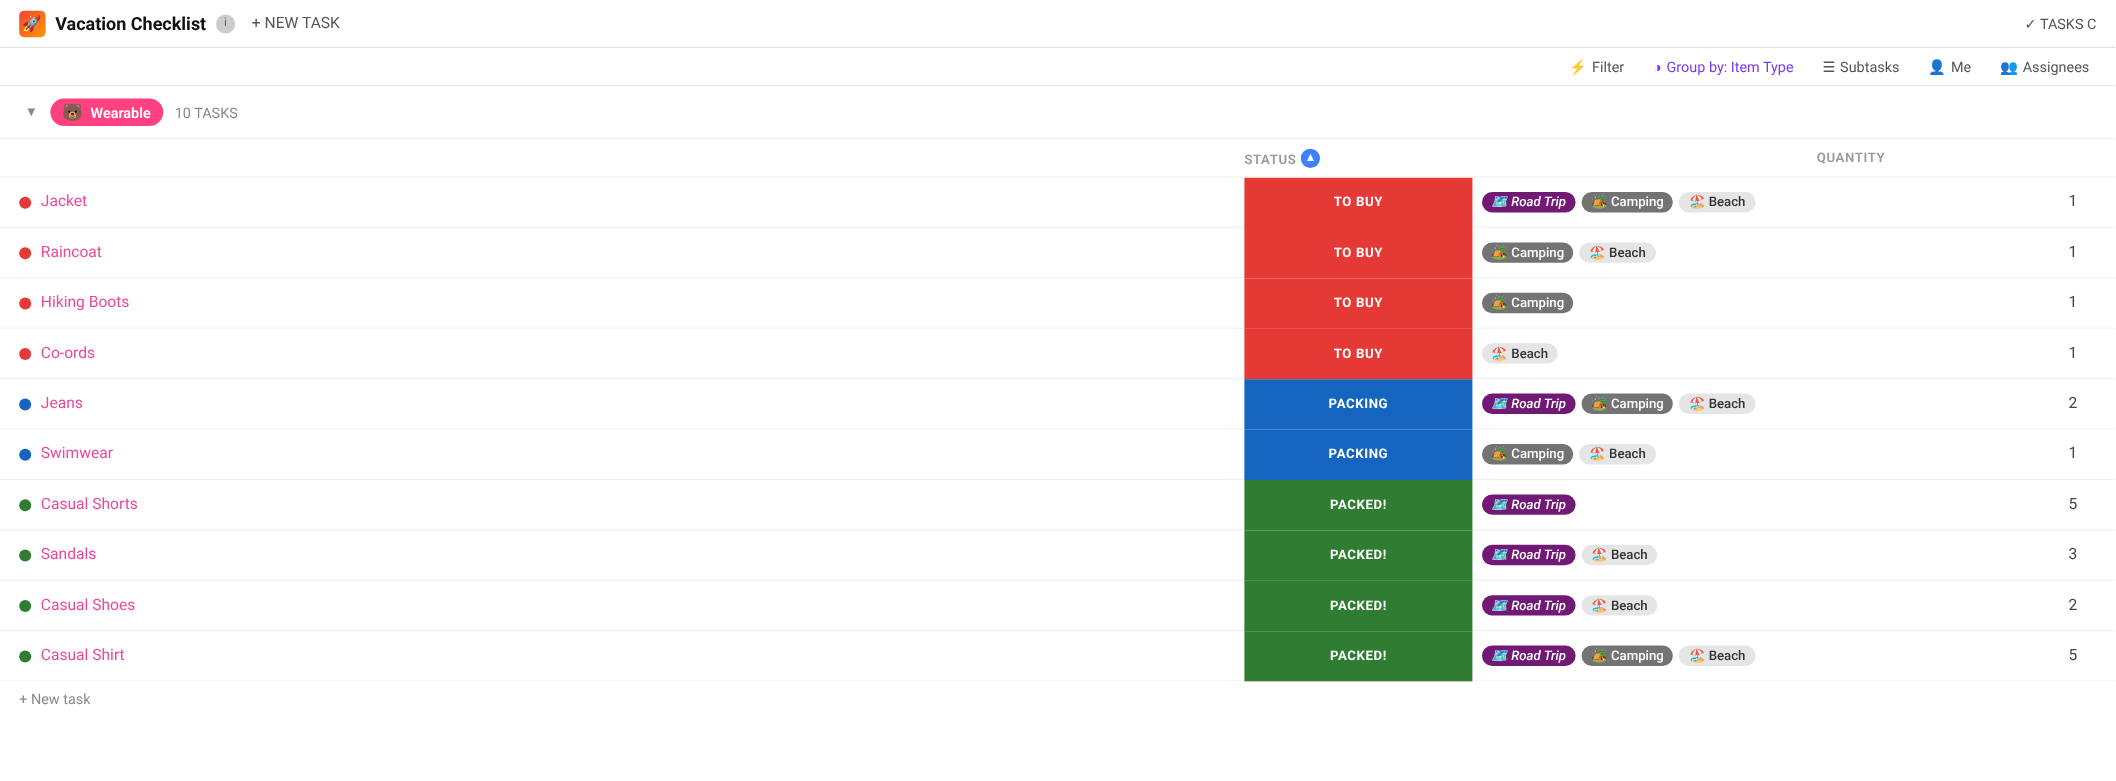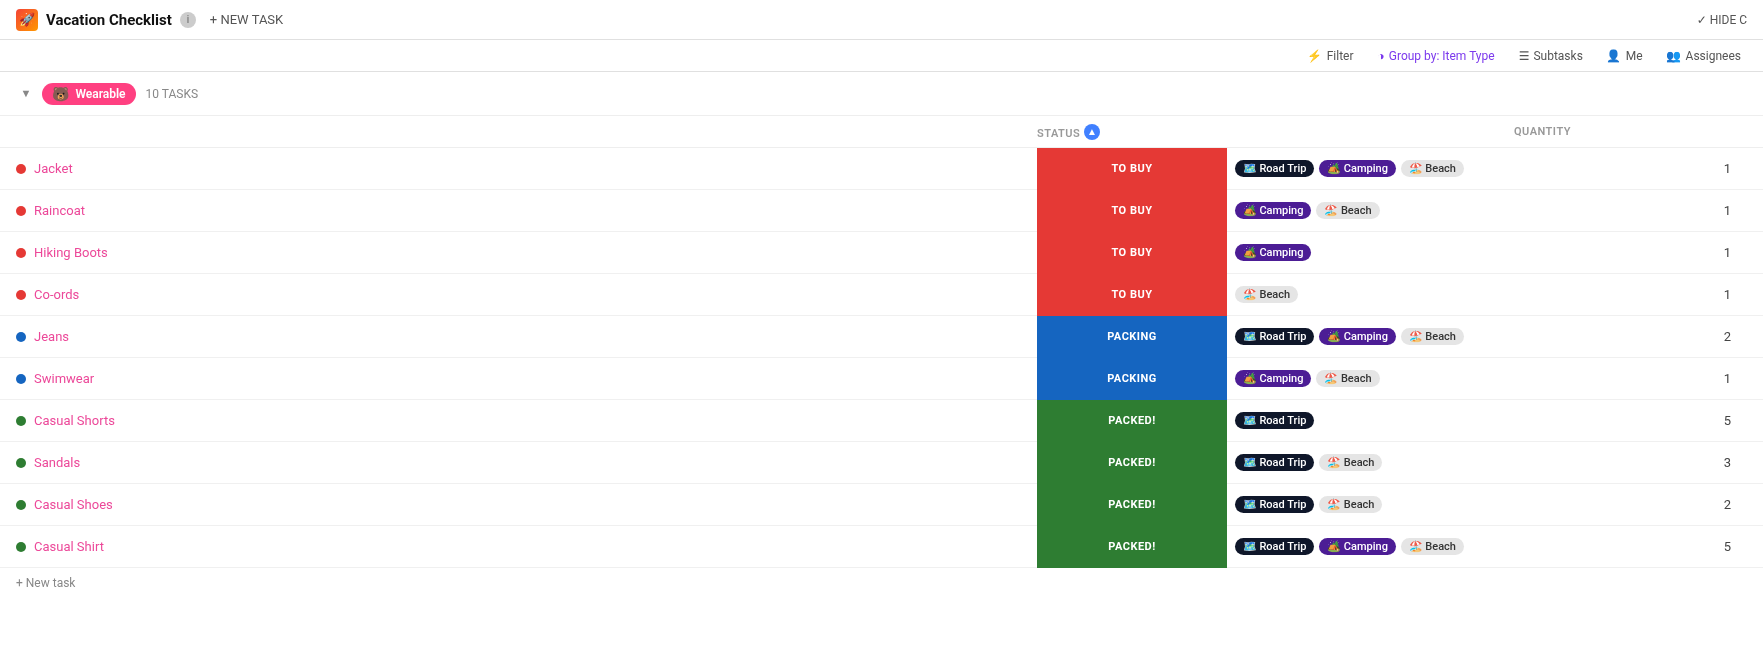--- a/index.html
+++ b/index.html
@@ -181,22 +181,22 @@
     }
     .trip-tag {
       display: flex; align-items: center; gap: 3px;
       padding: 2px 8px;
       border-radius: 12px;
       font-size: 11px;
       font-weight: 500;
       cursor: pointer;
       white-space: nowrap;
     }
-    .trip-road { background: #0f172a; color: #fff; }
-    .trip-camping { background: #4c1d95; color: #fff; }
+    .trip-road { background: #701a75; color: #fff; font-style: italic; }
+    .trip-camping { background: #737373; color: #fff; }
     .trip-beach { background: #e5e5e5; color: #333; text-align: center; }
 
     .quantity-cell {
       display: flex; align-items: center; justify-content: flex-end;
       font-size: 13px;
       color: #444;
       padding-right: 16px;
     }
 
     
@@ -217,21 +217,21 @@
   <div class="top-bar-left">
     <div class="app-logo">
       <span style="font-size:13px;">🚀</span>
     </div>
     <span class="page-title-text">Vacation Checklist</span>
     <div class="info-icon">i</div>
     <div class="new-task-btn">+ NEW TASK</div>
   </div>
   <div class="top-bar-right">
     <div class="hide-btn">
-      <span>✓ HIDE C</span>
+      <span>✓ TASKS C</span>
     </div>
   </div>
 </div>
 
 <div class="toolbar">
   <div class="toolbar-item">
     <span>⚡</span>
     <span class="toolbar-label">Filter</span>
   </div>
   <div class="toolbar-item active">

